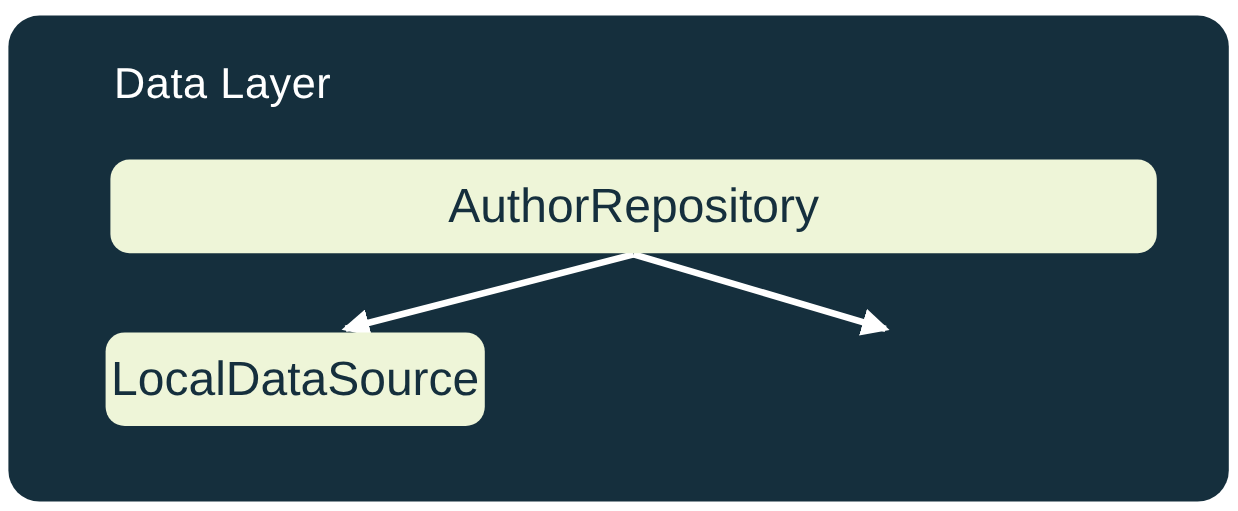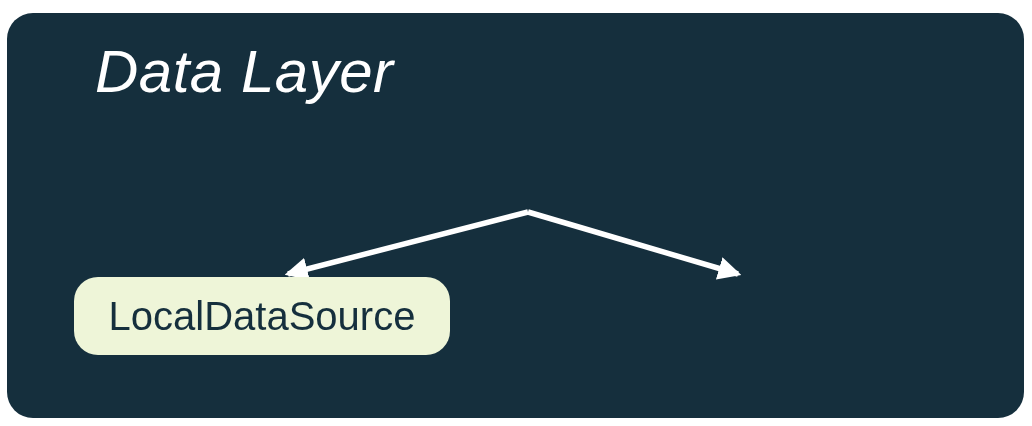--- a/index.html
+++ b/index.html
@@ -22,53 +22,51 @@
     left: 7px;
     top: 13px;
     width: 1017px;
     height: 405px;
     background: var(--container-bg, #152F3D);
     border-radius: 26px;
   }
   .diagram-title {
     position: absolute;
     left: 88px;
-    top: 24px;
-    font-size: 60px;
+    top: 36px;
+    font-size: 36px;
     line-height: 1.15;
     font-weight: 400;
     color: var(--title-text, #FFFFFF);
     letter-spacing: 0.5px;
     white-space: nowrap;
-    font-style: italic;
   }
   .node {
     position: absolute;
     background: var(--node-bg, #EEF5D8);
     border-radius: 16px;
     display: flex;
     align-items: center;
     justify-content: center;
     color: var(--node-text, #152F3D);
     font-size: 40px;
     font-weight: 400;
     white-space: nowrap;
   }
   .node-repository {
     left: 85px;
     top: 120px;
     width: 872px;
     height: 78px;
   }
   .node-local {
-    left: 67px;
+    left: 81px;
     top: 264px;
-    width: 376px;
+    width: 316px;
     height: 78px;
-    border-radius: 24px;
   }
   .node-network {
     left: 519px;
     top: 264px;
     width: 438px;
     height: 78px;
   }
   .edges {
     position: absolute;
     left: 0;
@@ -97,20 +95,23 @@
     <svg class="edges" viewBox="0 0 1017 405" xmlns="http://www.w3.org/2000/svg">
       <defs>
         <marker id="arrowhead" viewBox="0 0 10 10" refX="8.5" refY="5" markerWidth="4.2" markerHeight="4.2" orient="auto-start-reverse">
           <path class="arrow-head" d="M 0 0 L 10 5 L 0 10 z"></path>
         </marker>
       </defs>
       <line class="edge-line" x1="521" y1="199" x2="281" y2="261" marker-end="url(#arrowhead)"></line>
       <line class="edge-line" x1="521" y1="199" x2="731" y2="261" marker-end="url(#arrowhead)"></line>
     </svg>
 
+    <div class="node node-repository">
+      <span>AuthorRepository</span>
+    </div>
 
     <div class="node node-local">
       <span>LocalDataSource</span>
     </div>
 
 
   </div>
 </div>
 
 </body></html>

